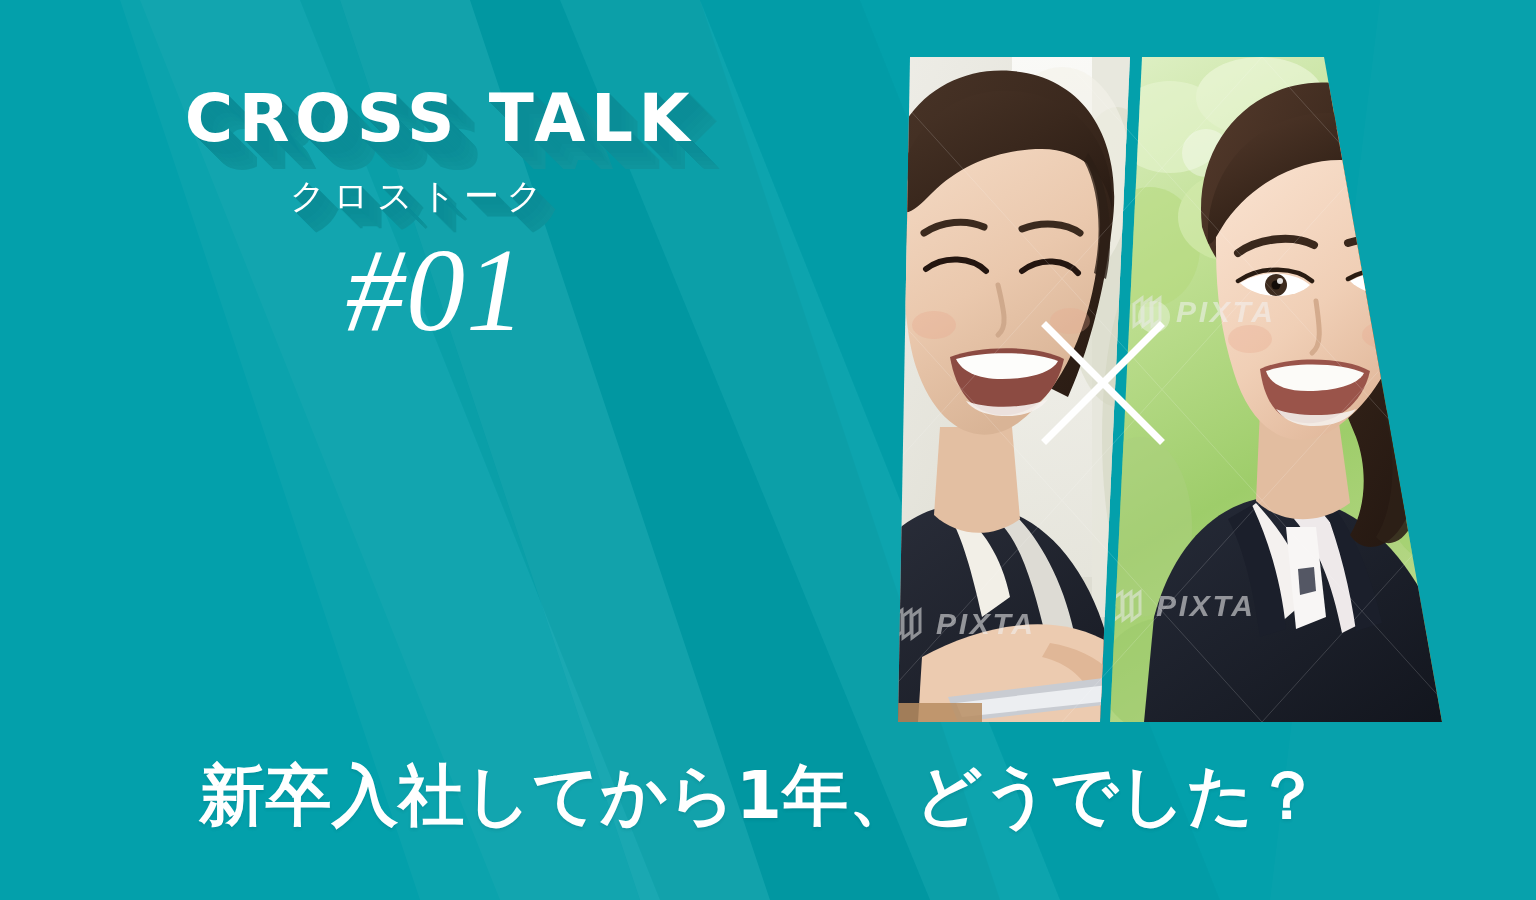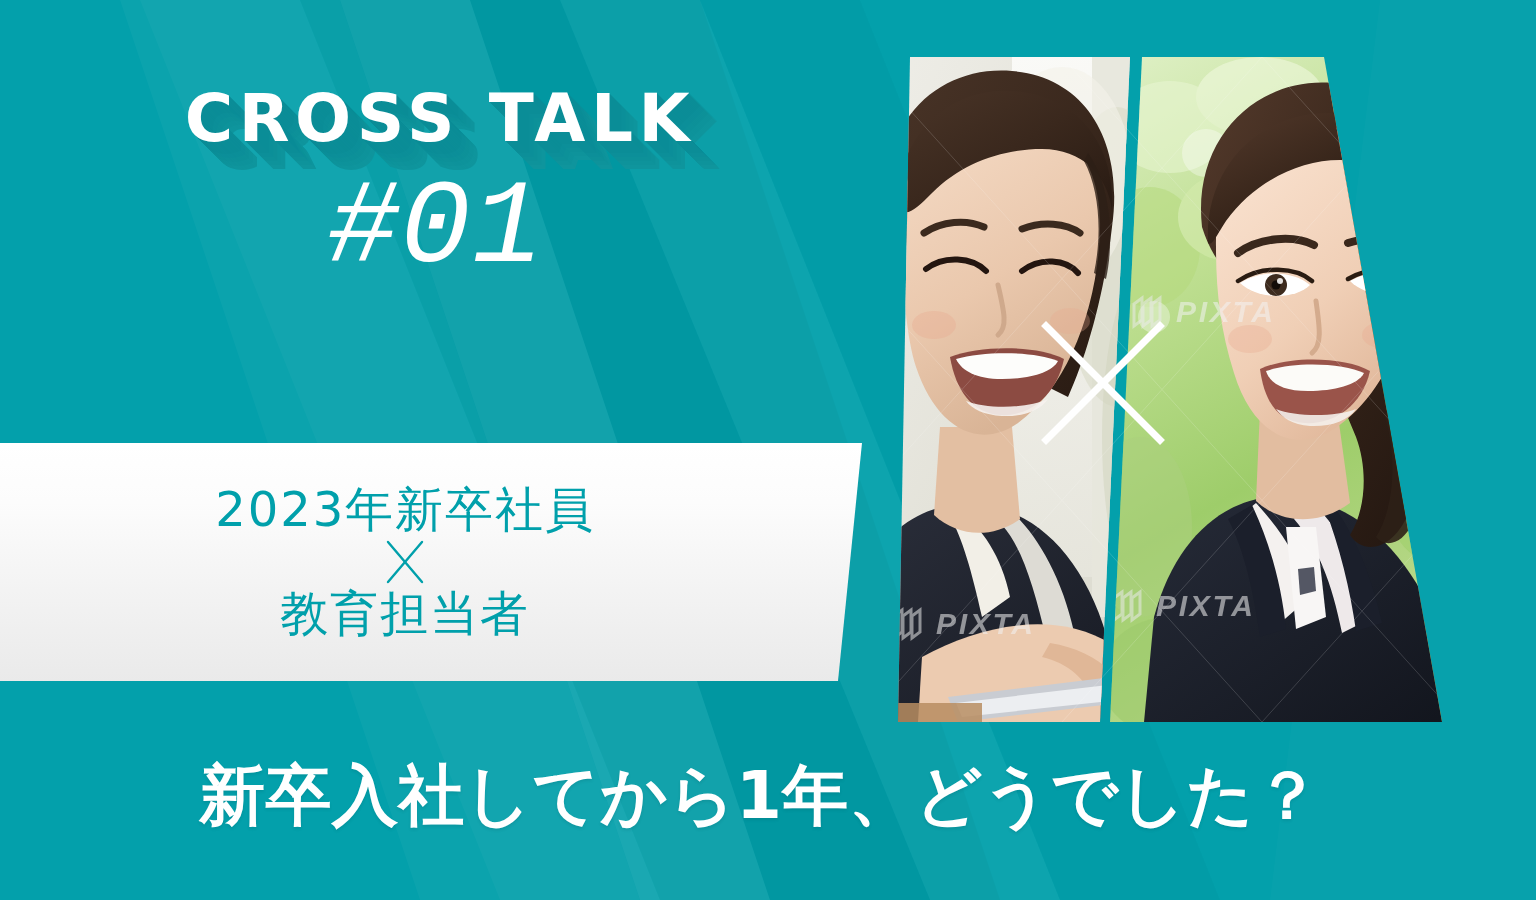--- a/index.html
+++ b/index.html
@@ -64,21 +64,21 @@
       17px 17px 0 #0e939b,18px 18px 0 #0e939b,19px 19px 0 #0e939b,20px 20px 0 #0e939b;
   }
   .brand-number{
     margin-top:16px;
     font-size:118px;
     font-weight:300;
     font-style:italic;
     letter-spacing:.01em;
     color:#ffffff;
     line-height:1.05;
-    font-family:Liberation Mono, monospace;
+    font-family:Liberation Serif, serif;
     padding-left:32px;
   }
 
   
   .banner{
     position:absolute;
     left:0; top:443px;
     width:880px; height:238px;
     z-index:7;
     background:linear-gradient(180deg,#ffffff 0%,#fcfcfc 25%,#f3f3f3 62%,#eaeaea 100%);
@@ -196,33 +196,24 @@
     <polygon points="500,900 660,900 300,0 140,0" fill="#ffffff" opacity="0.030"></polygon>
     <polygon points="660,900 930,900 560,0 300,0" fill="#000000" opacity="0.022"></polygon>
     <polygon points="930,900 1060,900 700,0 560,0" fill="#ffffff" opacity="0.045"></polygon>
     <polygon points="1060,900 1220,900 860,0 700,0" fill="#000000" opacity="0.018"></polygon>
 
     <polygon points="1380,0 1536,0 1536,900 1270,900" fill="#ffffff" opacity="0.018"></polygon>
   </svg>
 
   <div class="brand">
     <div class="brand-title">CROSS TALK</div>
+    <div class="brand-sub">クロストーク</div>
     <div class="brand-number">#01</div>
   </div>
 
-  <div class="banner">
-    <div class="banner-inner">
-      <div class="banner-line">2023年新卒社員</div>
-      <svg class="banner-x" viewBox="0 0 46 48">
-        <line x1="6" y1="4" x2="40" y2="44" stroke="#00a0ab" stroke-width="2.4" stroke-linecap="round"></line>
-        <line x1="40" y1="4" x2="6" y2="44" stroke="#00a0ab" stroke-width="2.4" stroke-linecap="round"></line>
-      </svg>
-      <div class="banner-line">教育担当者</div>
-    </div>
-  </div>
 
   <div class="photos">
 
     <div class="photo photo-left">
       <svg width="320" height="665" viewBox="0 0 320 665" preserveAspectRatio="xMidYMid slice">
         <defs>
           <linearGradient id="lbg" x1="0" y1="0" x2="1" y2="1">
             <stop offset="0" stop-color="#efeee8"></stop>
             <stop offset="0.45" stop-color="#e4e3da"></stop>
             <stop offset="1" stop-color="#d9d8cc"></stop>

